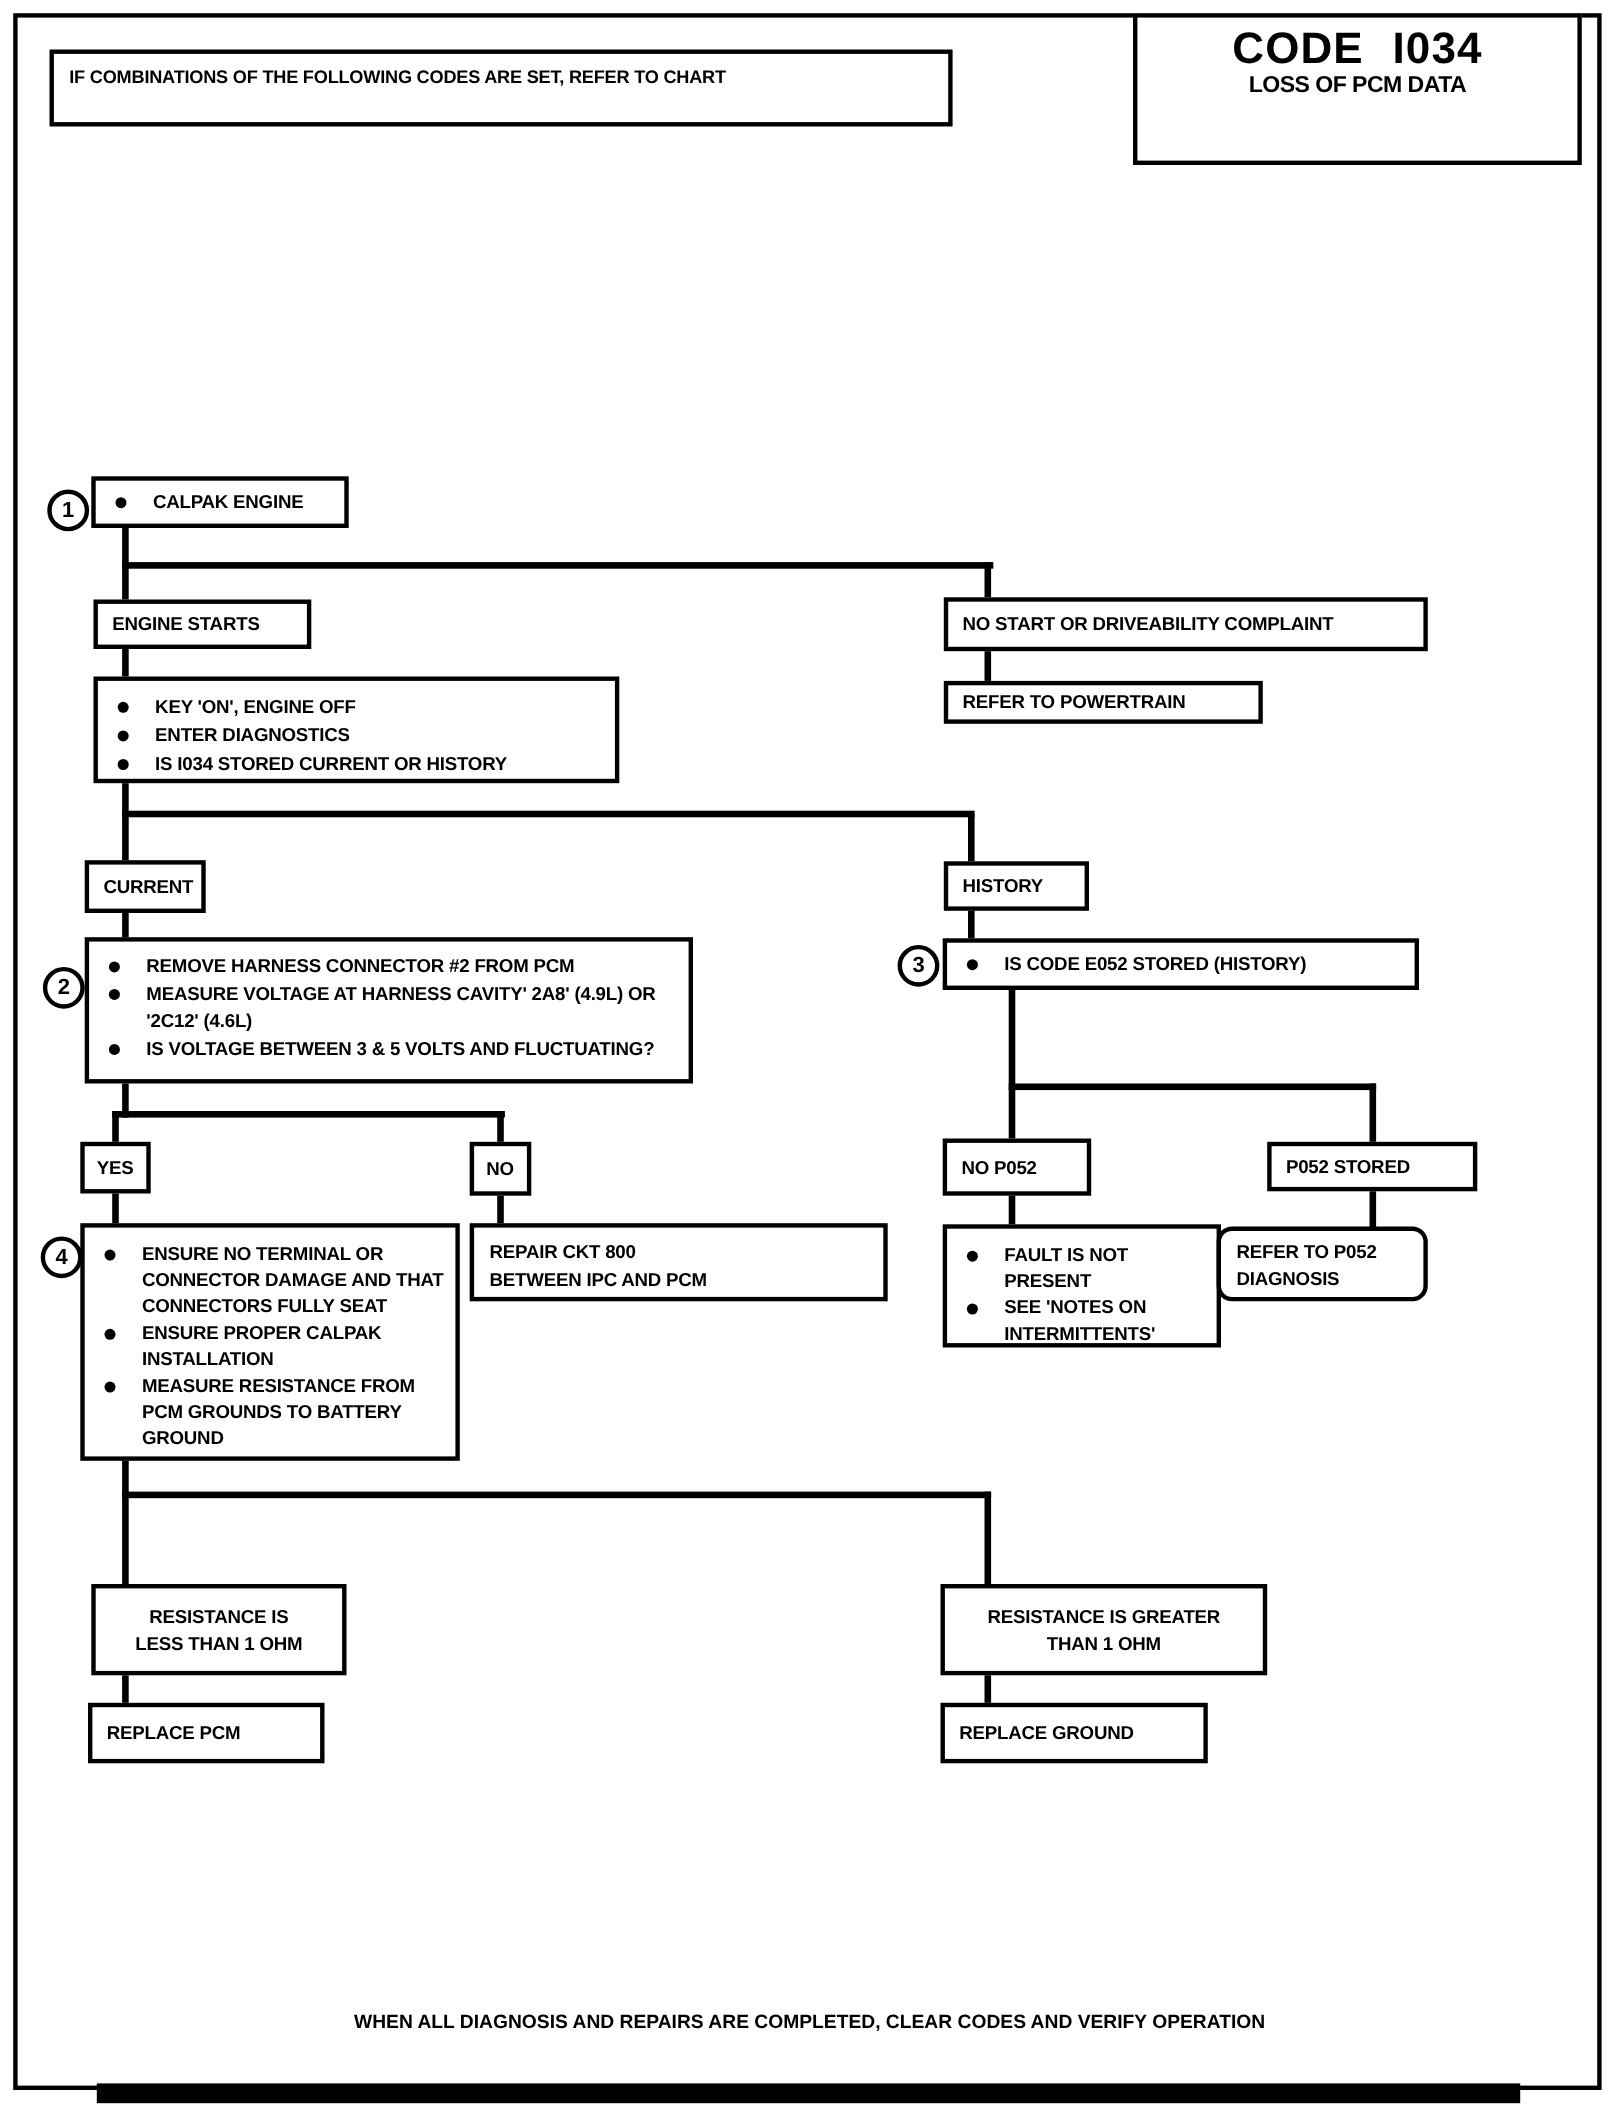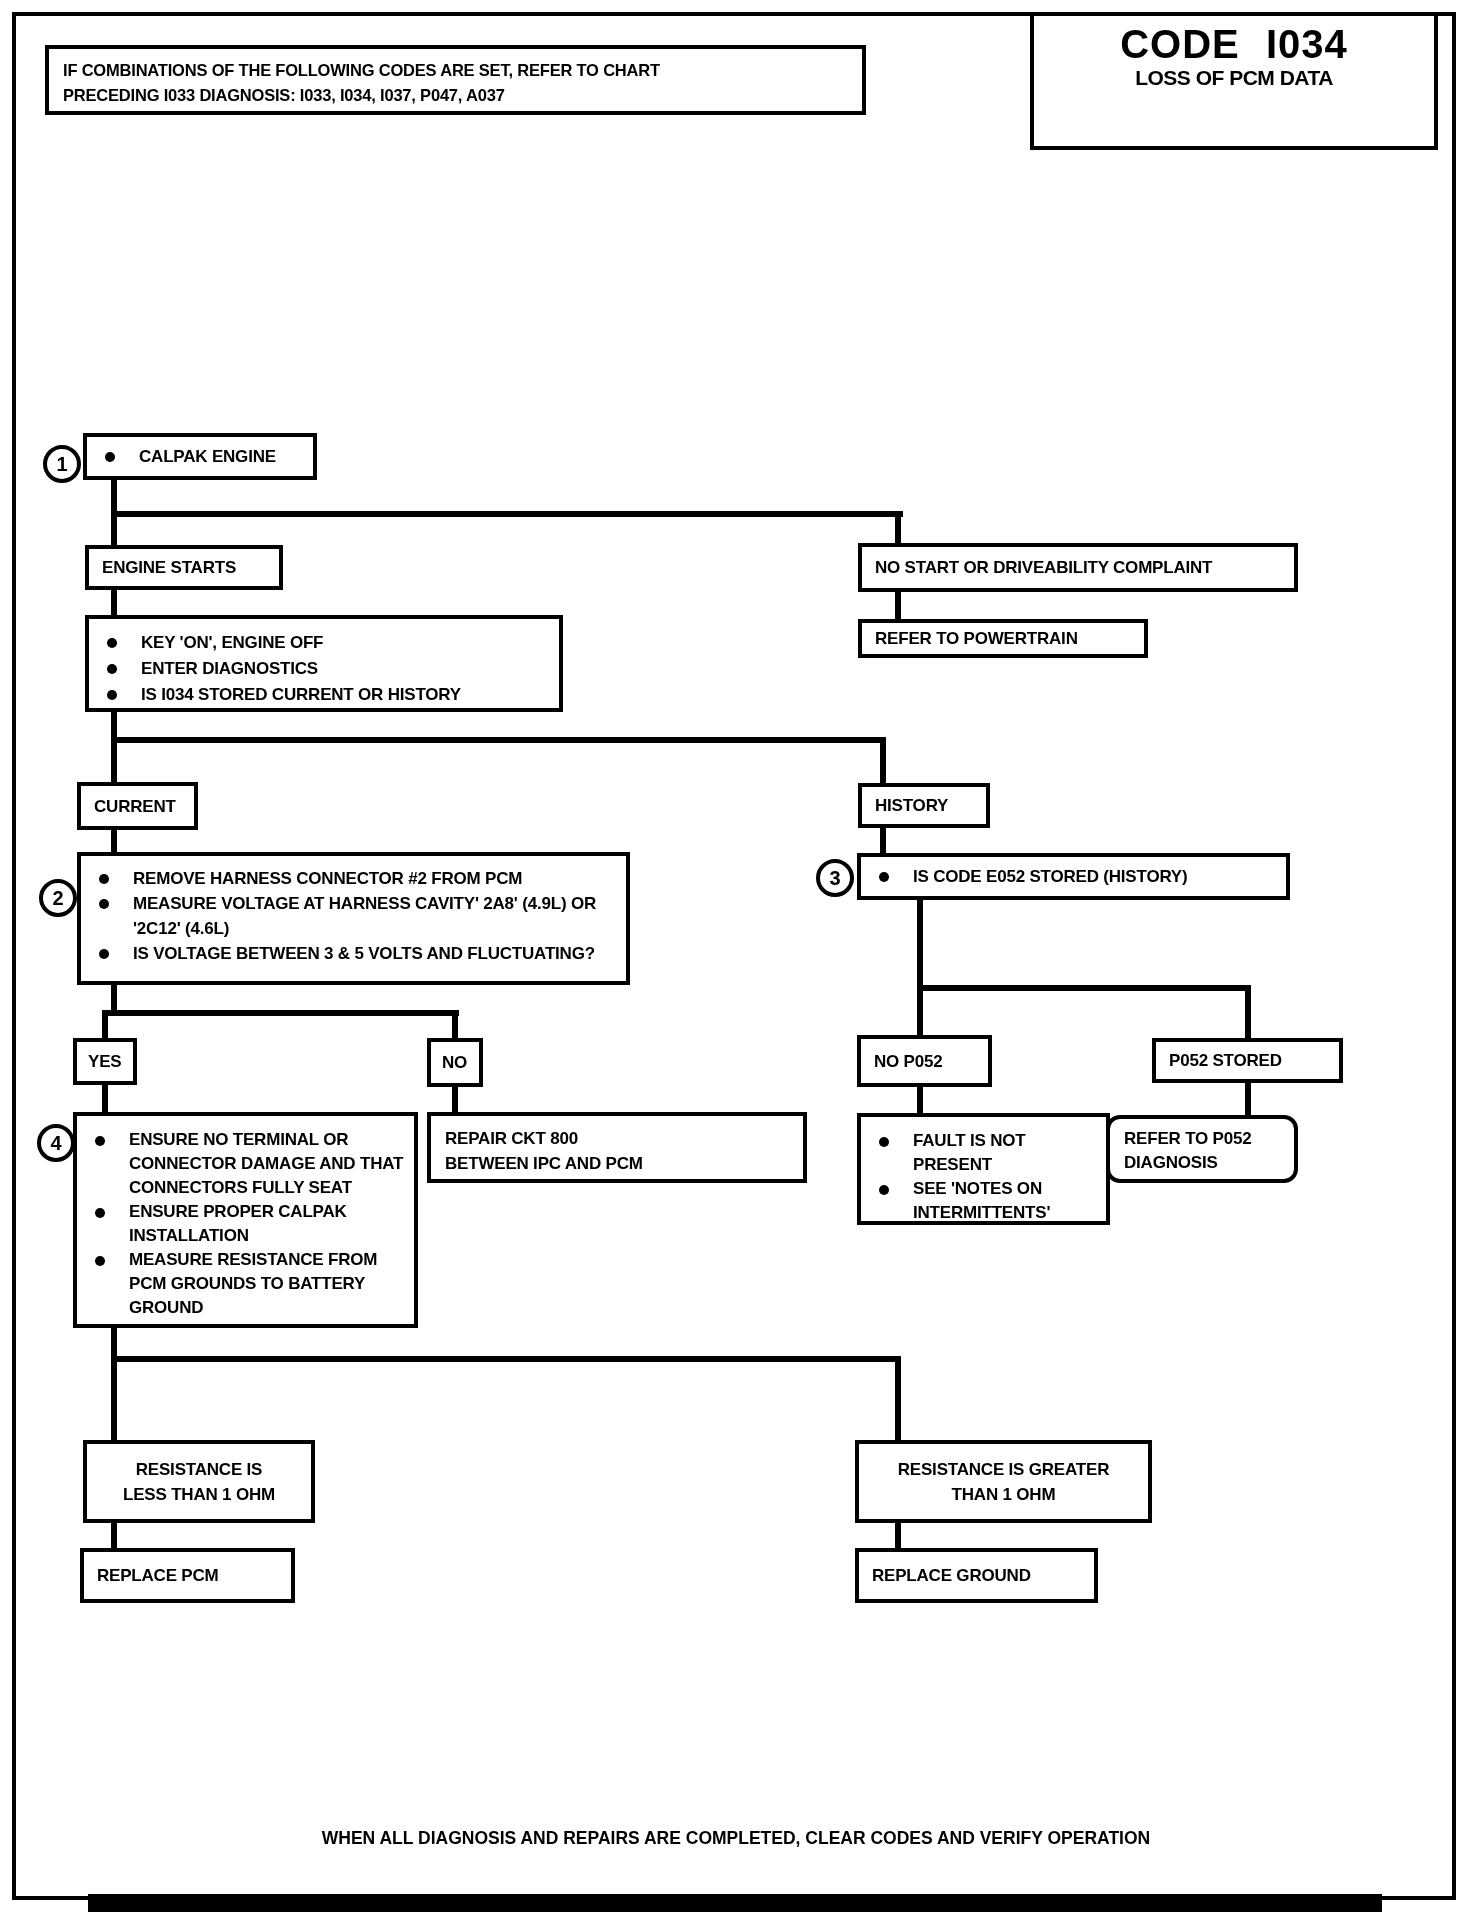--- a/index.html
+++ b/index.html
@@ -30,21 +30,20 @@
   .botbar{position:absolute;left:88px;top:1894px;width:1294px;height:18px;background:#000;}
 </style>
 </head>
 <body>
 
 <div id="page">
   <div class="frame"></div>
 
   <div class="box notebox" style="left:45px;top:45px;width:821px;height:70px;">
     <div>IF COMBINATIONS OF THE FOLLOWING CODES ARE SET, REFER TO CHART</div>
-    <div>PRECEDING I033 DIAGNOSIS: I033, I034, I037, P047, A037</div>
   </div>
   <div class="box titlebox" style="left:1030px;top:12px;width:408px;height:138px;">
     <div class="code-title">CODE I034</div>
     <div class="code-sub">LOSS OF PCM DATA</div>
   </div>
 
   <div class="line" style="left:111px;top:478px;width:6px;height:69px;"></div>
   <div class="line" style="left:111px;top:511px;width:792px;height:6px;"></div>
   <div class="line" style="left:895px;top:511px;width:6px;height:34px;"></div>
   <div class="line" style="left:895px;top:590px;width:6px;height:31px;"></div>
@@ -120,21 +119,21 @@
       <span class="txt">ENTER DIAGNOSTICS</span>
       </div>
     <div class="row">
         <span class="dot">
           <i></i>
         </span>
       <span class="txt">IS I034 STORED CURRENT OR HISTORY</span>
       </div>
   </div>
 
-  <div class="box lbl" style="left:77px;top:782px;width:121px;height:48px;">
+  <div class="box lbl" style="left:77px;top:782px;width:110px;height:48px;">
     <span>CURRENT</span>
     </div>
 
   <div class="box lbl" style="left:858px;top:783px;width:132px;height:45px;">
     <span>HISTORY</span>
     </div>
 
   <div class="box blt" style="left:77px;top:852px;width:553px;height:133px;padding-top:10px;">
     <div class="row">
         <span class="dot">

